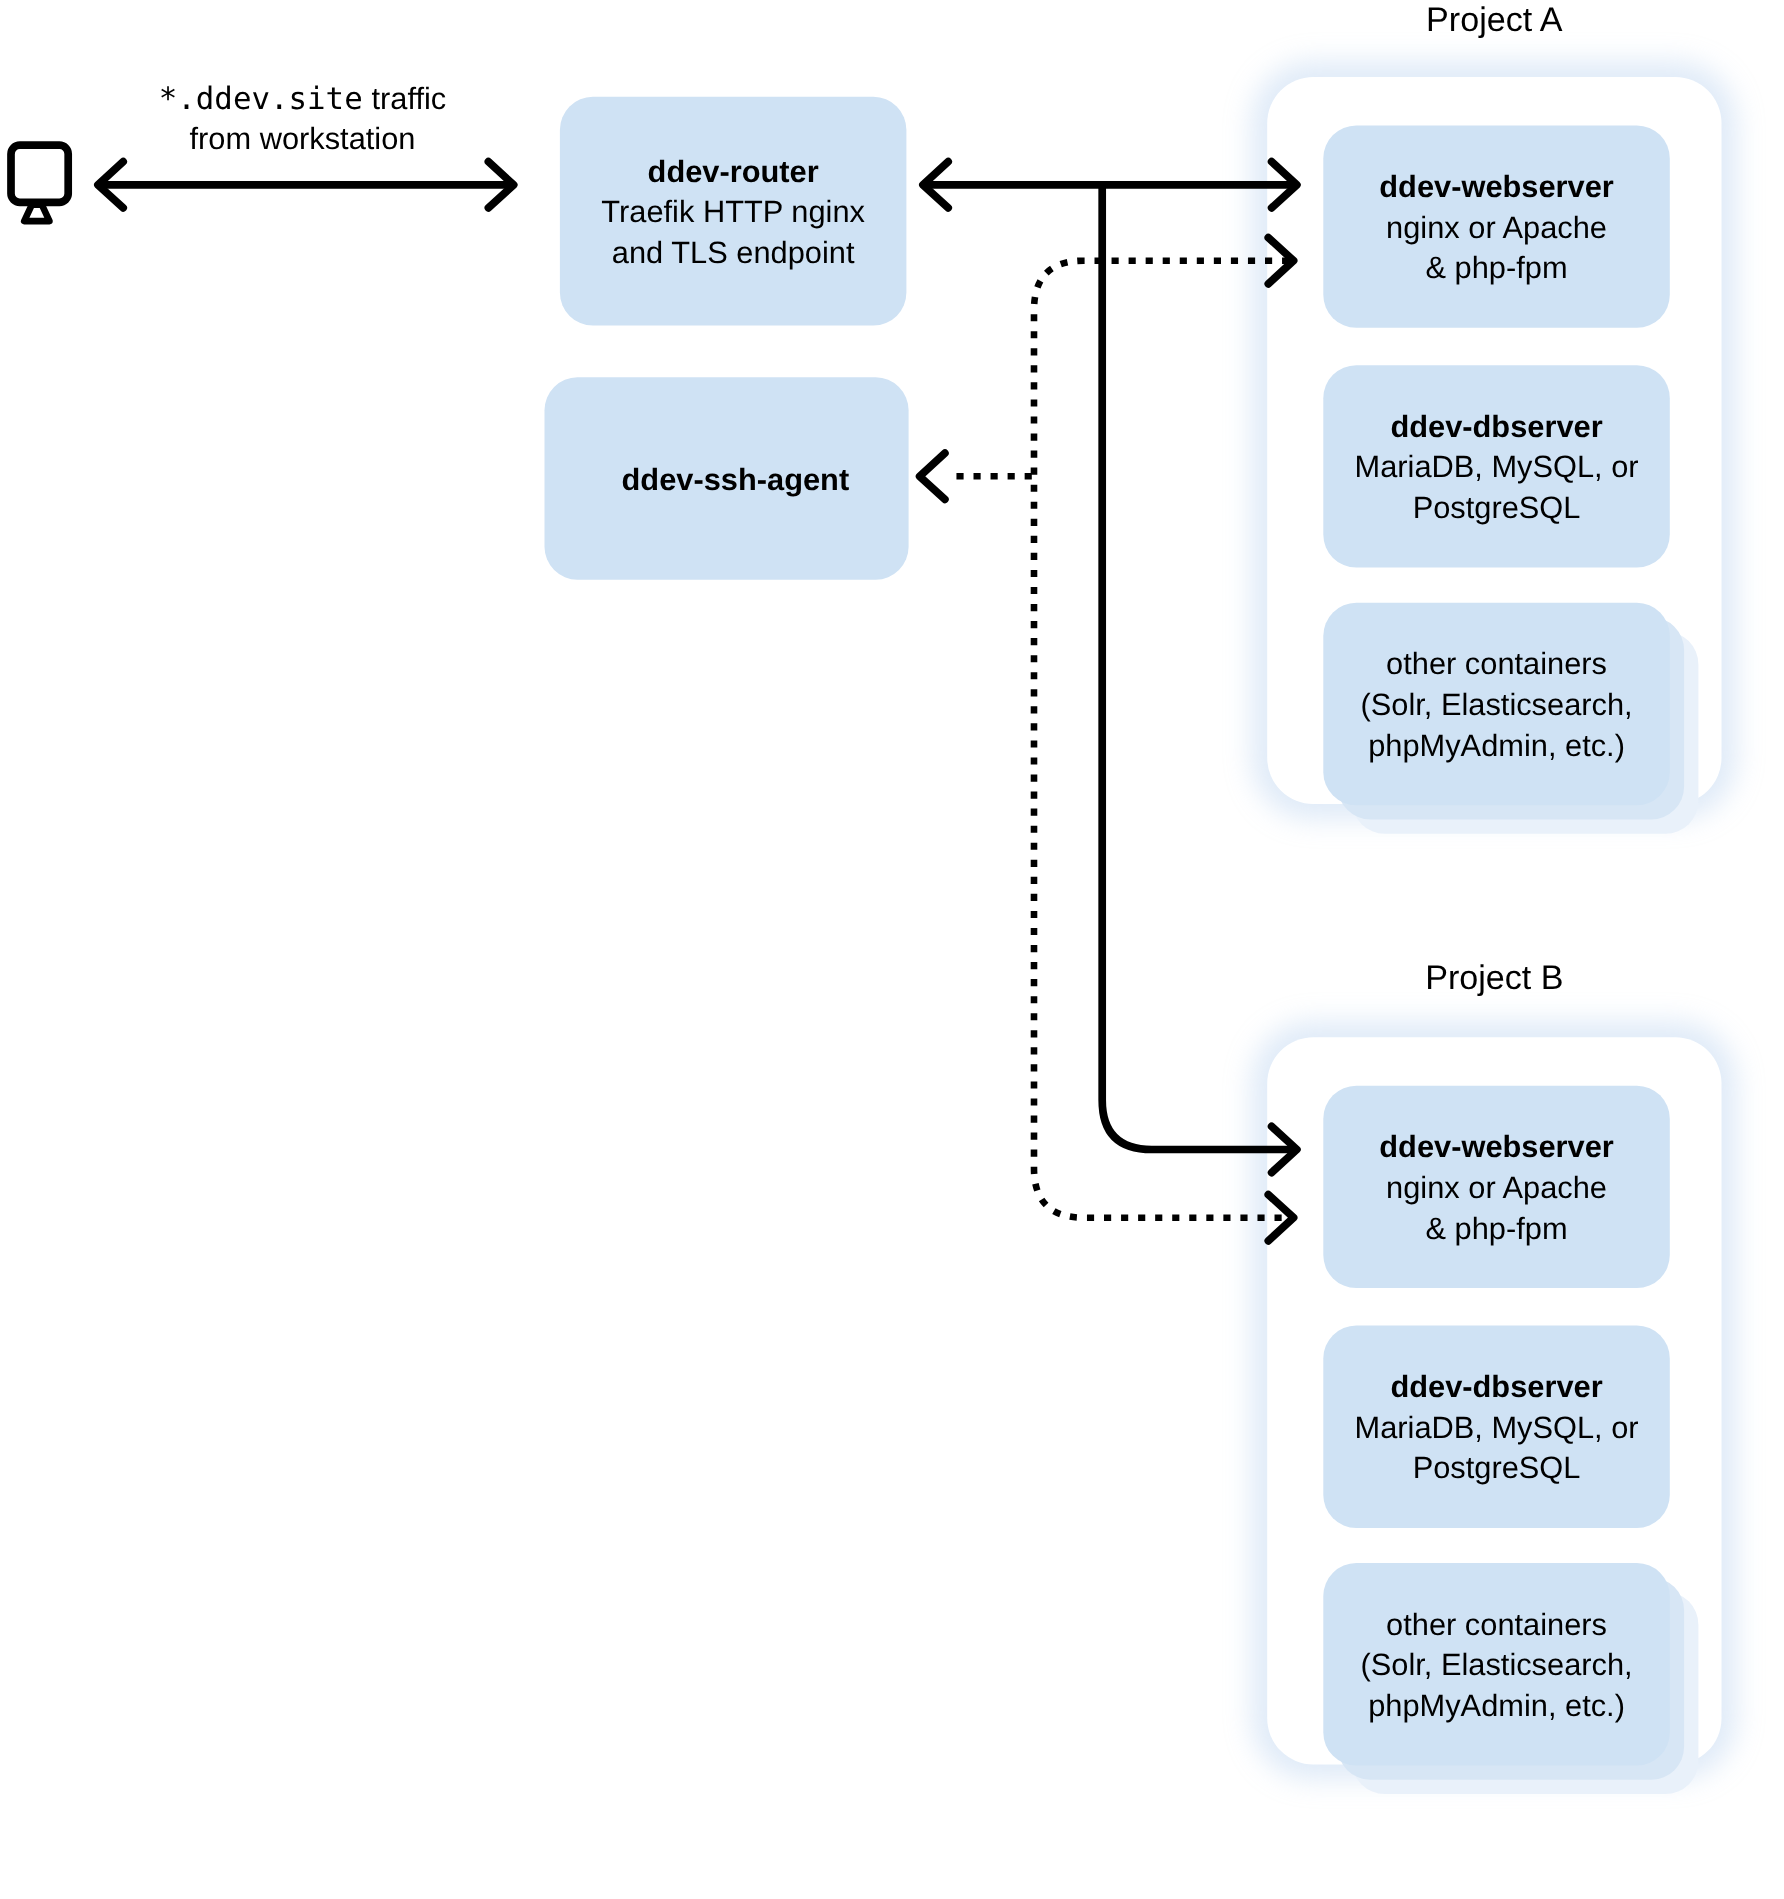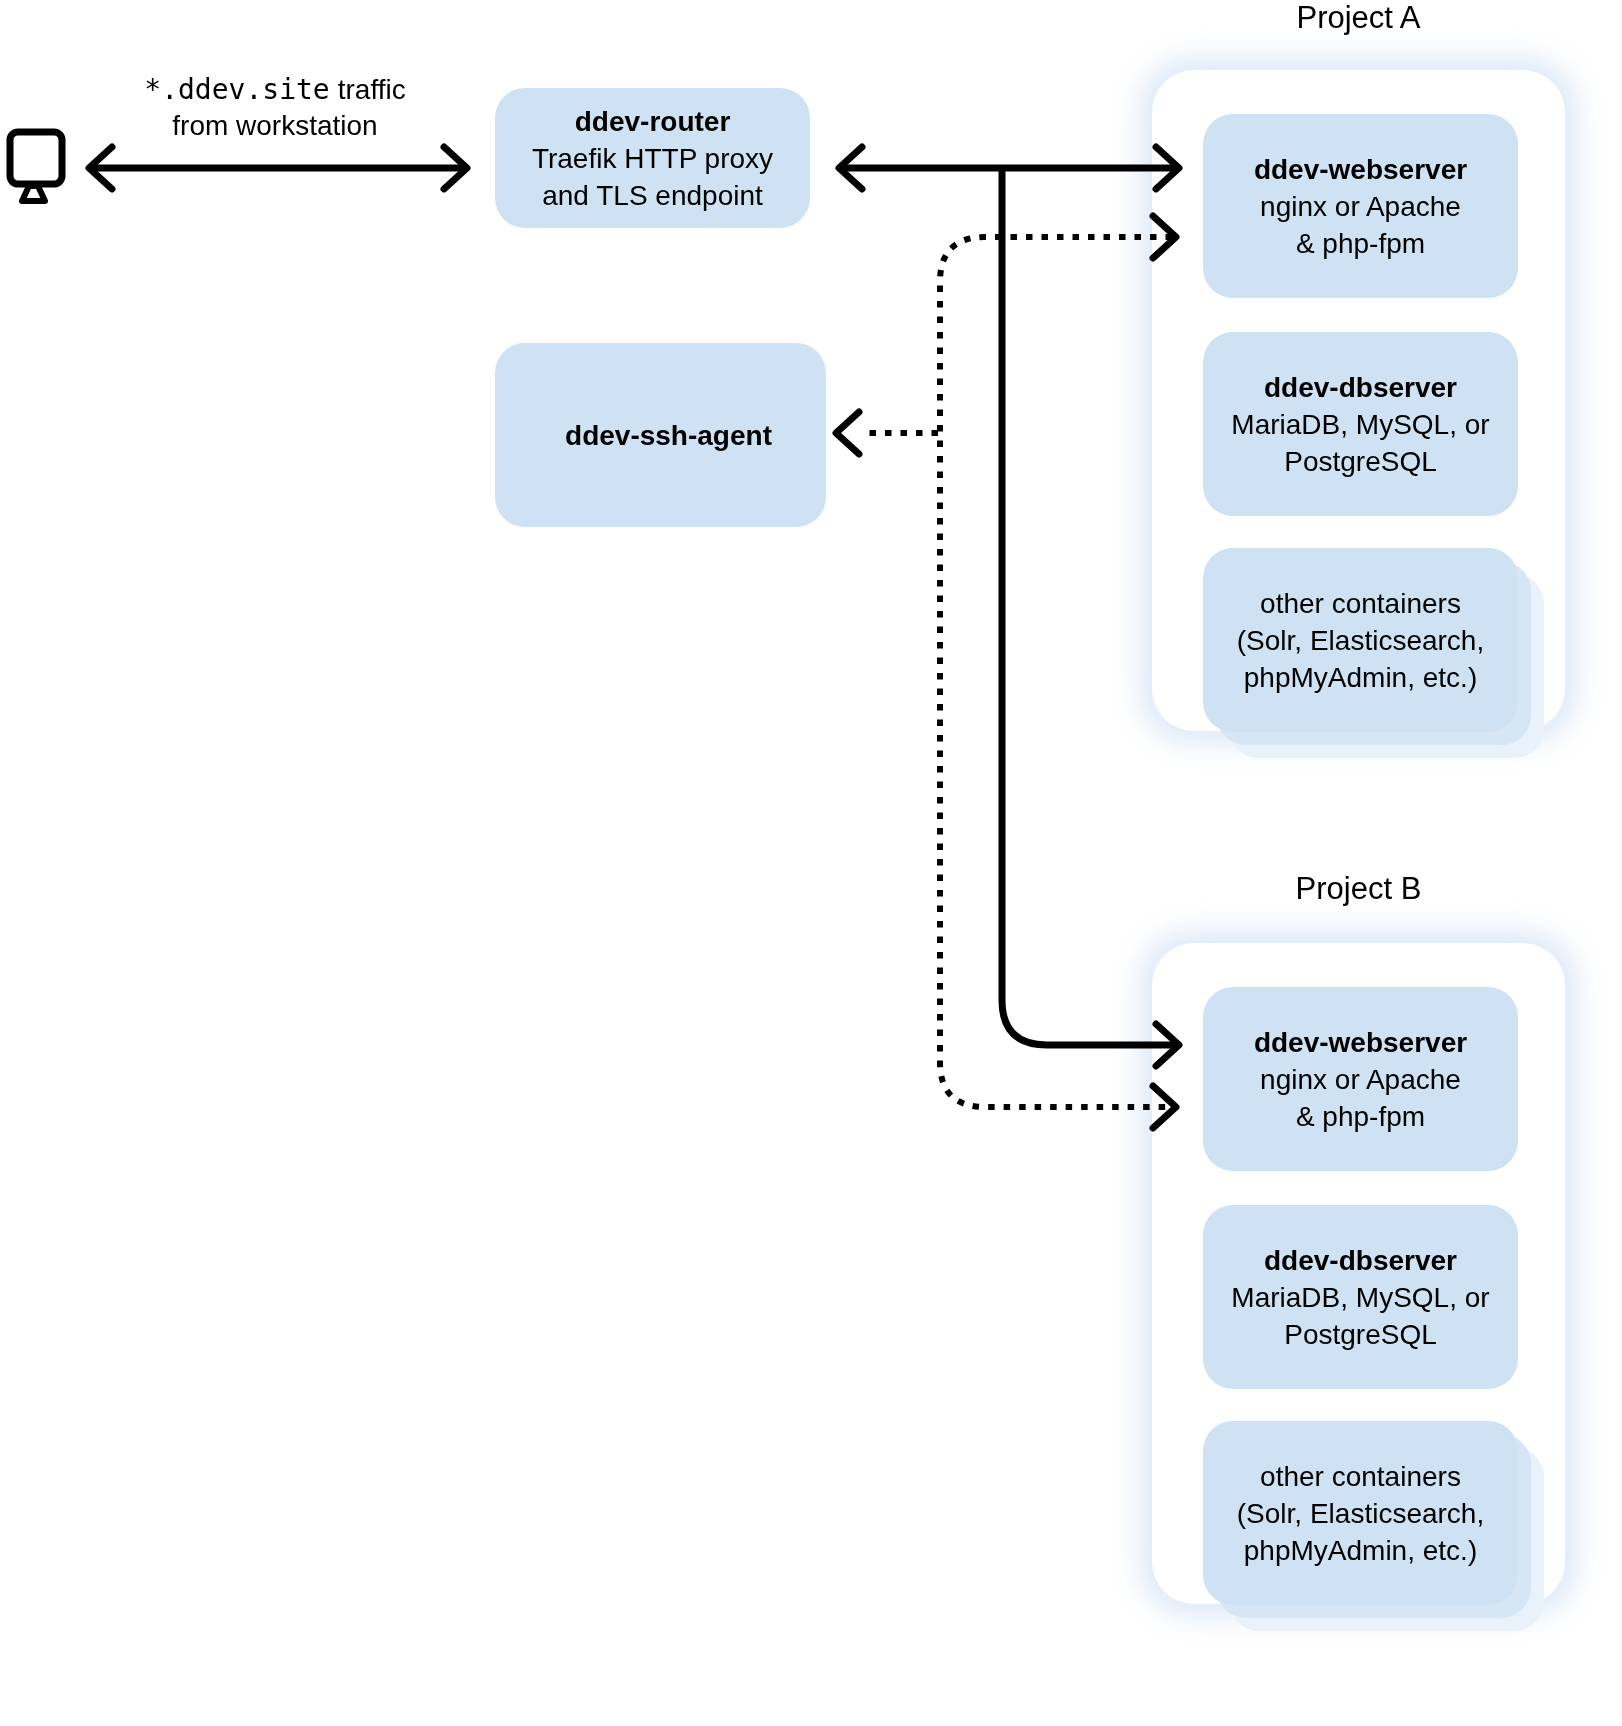--- a/index.html
+++ b/index.html
@@ -12,21 +12,21 @@
     font-size:28px;line-height:36px;
   }
   .mono{font-family:"DejaVu Sans Mono",monospace;margin-top:40px;}
   .sans-rest{margin-left:8px;}
   .bluebox{
     position:absolute;background:var(--box-fill,#cfe2f4);border-radius:30px;
     display:flex;flex-direction:column;align-items:center;justify-content:center;
     text-align:center;font-size:28px;line-height:37px;
   }
   .bt{font-weight:bold;}
-  .router{left:495px;top:88px;width:315px;height:140px;}
+  .router{left:509px;top:88px;width:315px;height:208px;}
   .ssh{left:495px;top:343px;width:315px;height:184px;padding-left:16px;}
   .card{
     position:absolute;left:1152px;width:413px;height:661px;
     background:var(--card-fill,#fff);border-radius:42px;
     box-shadow:0 0 24px 14px var(--card-glow,rgba(165,198,234,.35));
   }
   .card-a{top:70px;}
   .card-b{top:943px;}
   .plabel{
     position:absolute;left:1152px;width:413px;text-align:center;
@@ -47,21 +47,21 @@
 </head>
 <body>
 
 <div class="wlabel">
   <div><span class="mono">*.ddev.site</span><span class="sans-rest">traffic</span></div>
   <div>from workstation</div>
 </div>
 
 <div class="bluebox router">
   <div class="bt">ddev-router</div>
-  <div>Traefik HTTP proxy</div>
+  <div>Traefik HTTP nginx</div>
   <div>and TLS endpoint</div>
 </div>
 
 <div class="bluebox ssh">
   <div class="bt">ddev-ssh-agent</div>
 </div>
 
 <div class="plabel plabel-a">Project A</div>
 <div class="card card-a">
   <div class="bluebox inner inner1">

